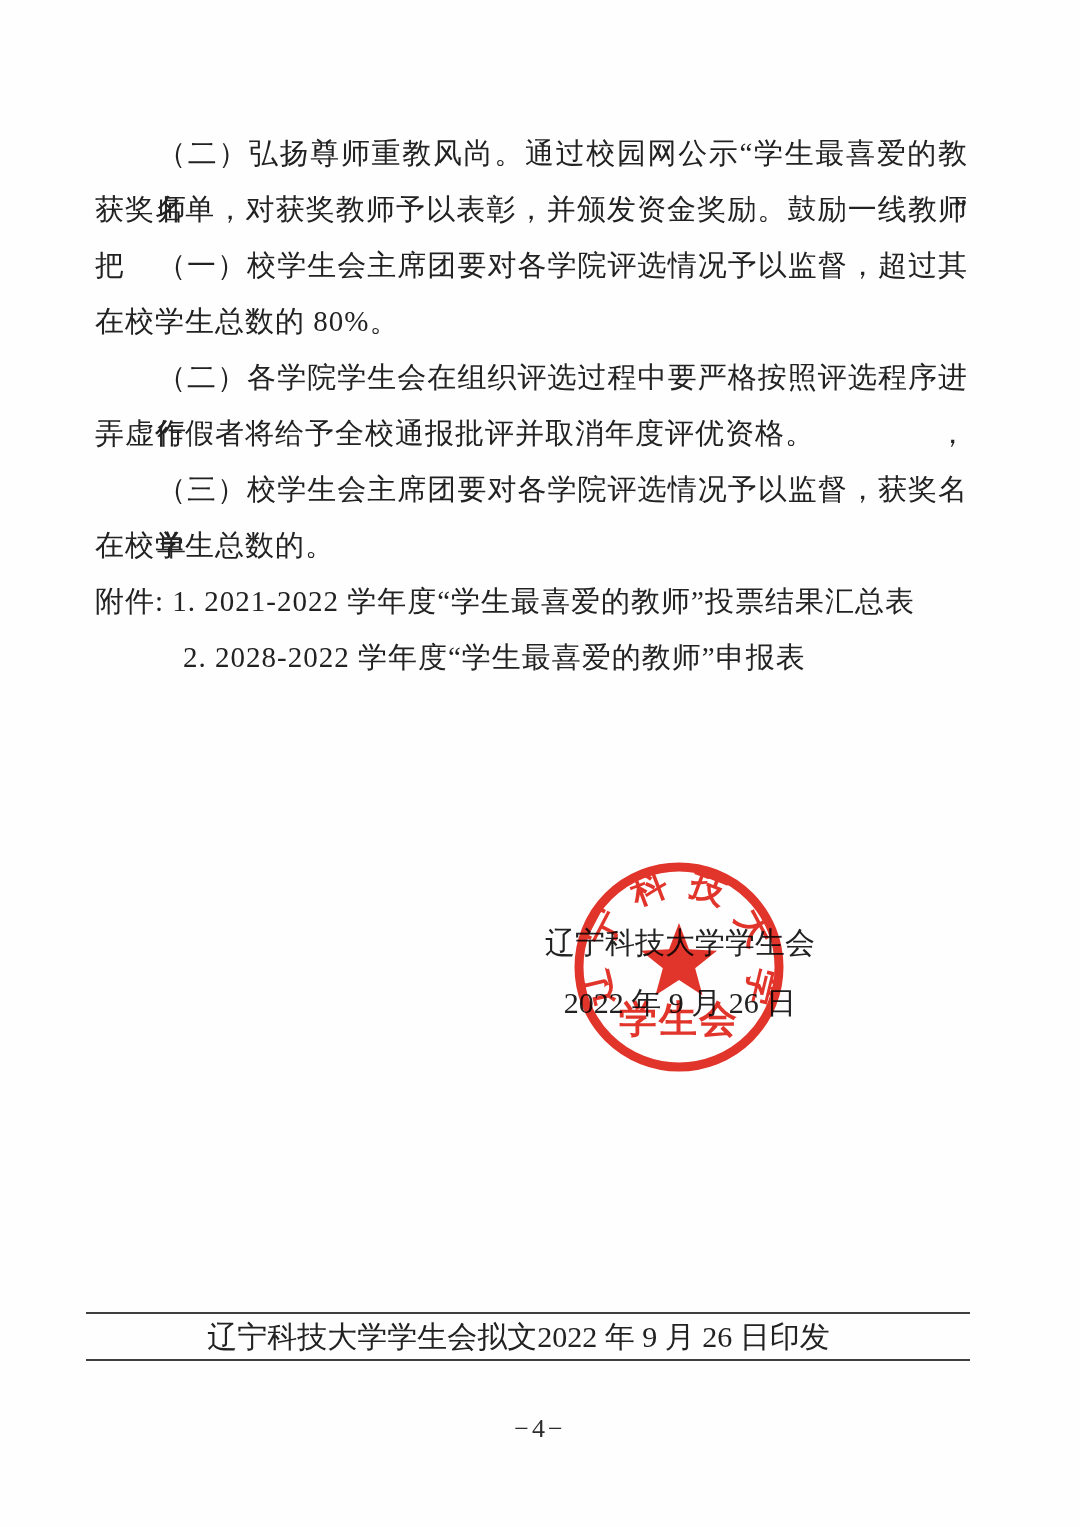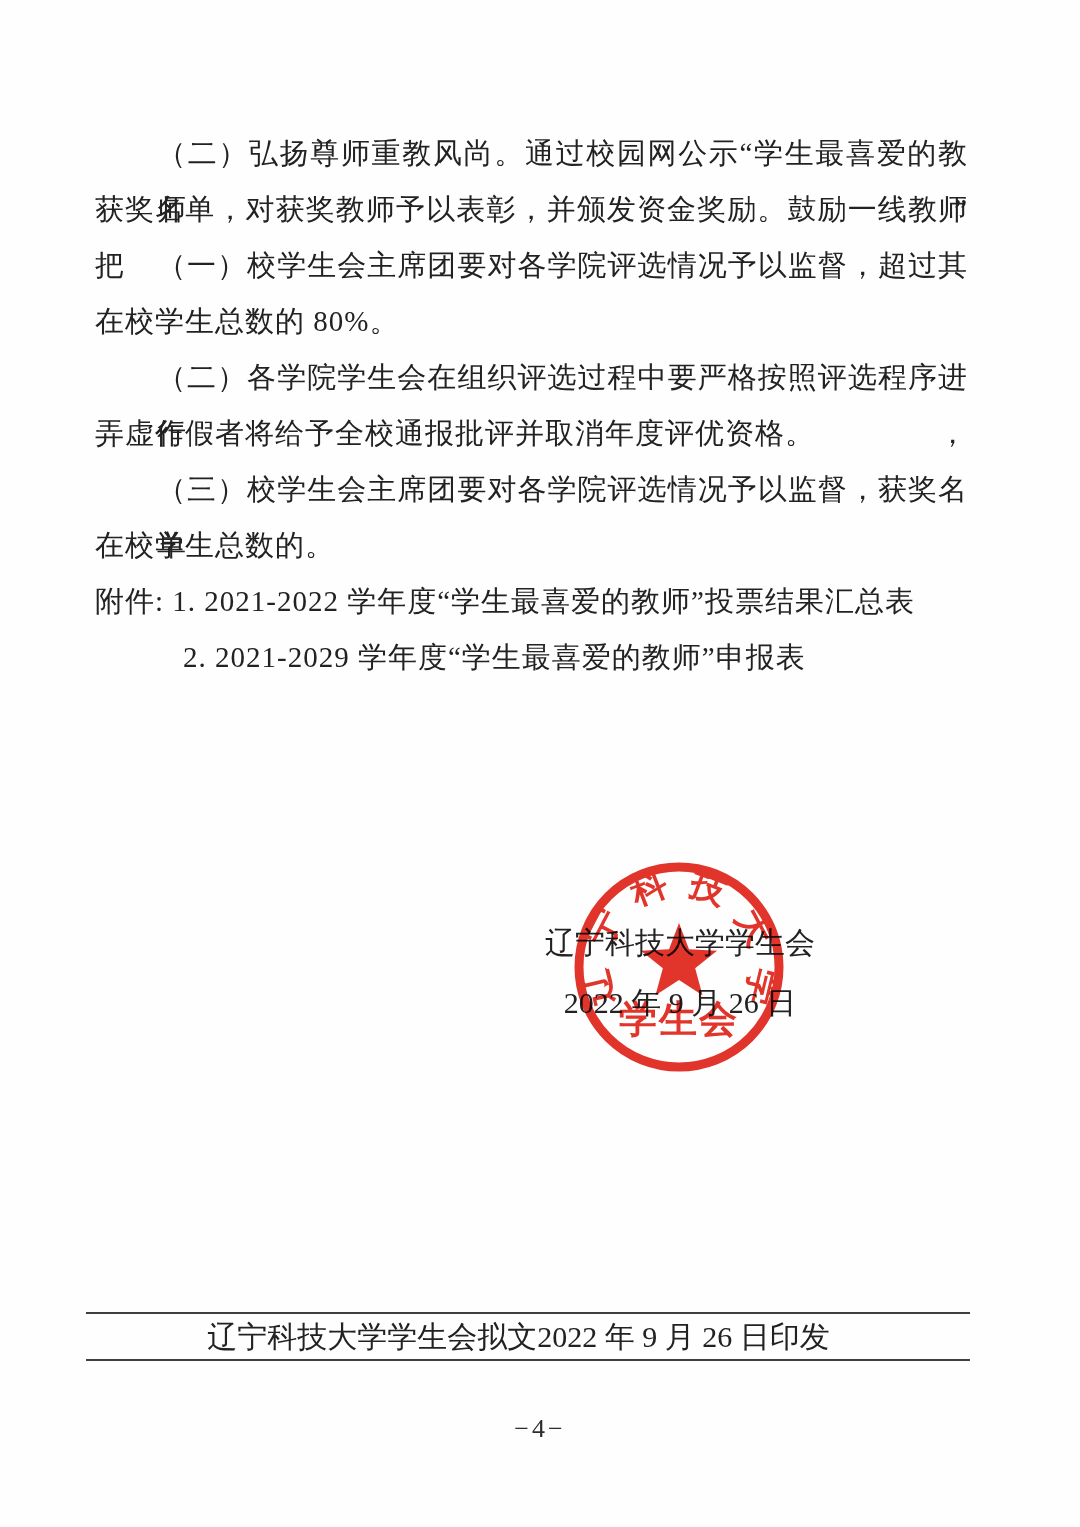--- a/index.html
+++ b/index.html
@@ -85,21 +85,21 @@
   <div class="content">
     <div class="line ind just">（二）弘扬尊师重教风尚。通过校园网公示“学生最喜爱的教师”</div>
     <div class="line just">获奖名单，对获奖教师予以表彰，并颁发资金奖励。鼓励一线教师把</div>
     <div class="line ind just">（一）校学生会主席团要对各学院评选情况予以监督，超过其</div>
     <div class="line">在校学生总数的 80%。</div>
     <div class="line ind just">（二）各学院学生会在组织评选过程中要严格按照评选程序进行，</div>
     <div class="line">弄虚作假者将给予全校通报批评并取消年度评优资格。</div>
     <div class="line ind just">（三）校学生会主席团要对各学院评选情况予以监督，获奖名单</div>
     <div class="line">在校学生总数的。</div>
     <div class="line">附件: 1. 2021-2022 学年度“学生最喜爱的教师”投票结果汇总表</div>
-    <div class="line att2">2. 2021-2029 学年度“学生最喜爱的教师”申报表</div>
+    <div class="line att2">2. 2028-2022 学年度“学生最喜爱的教师”申报表</div>
   </div>
 
   <div class="sign-block">
     <div class="sign-line">辽宁科技大学学生会</div>
     <div class="sign-line">2022 年 9 月 26 日</div>
   </div>
 
   <svg class="seal" viewBox="0 0 232 232" xmlns="http://www.w3.org/2000/svg">
     <circle cx="116" cy="116" r="100" fill="none" stroke="#e0251a" stroke-width="9"></circle>
     <path id="sealArc" d="M 51.55 150.27 A 73 73 0 1 1 180.45 150.27" fill="none"></path>

